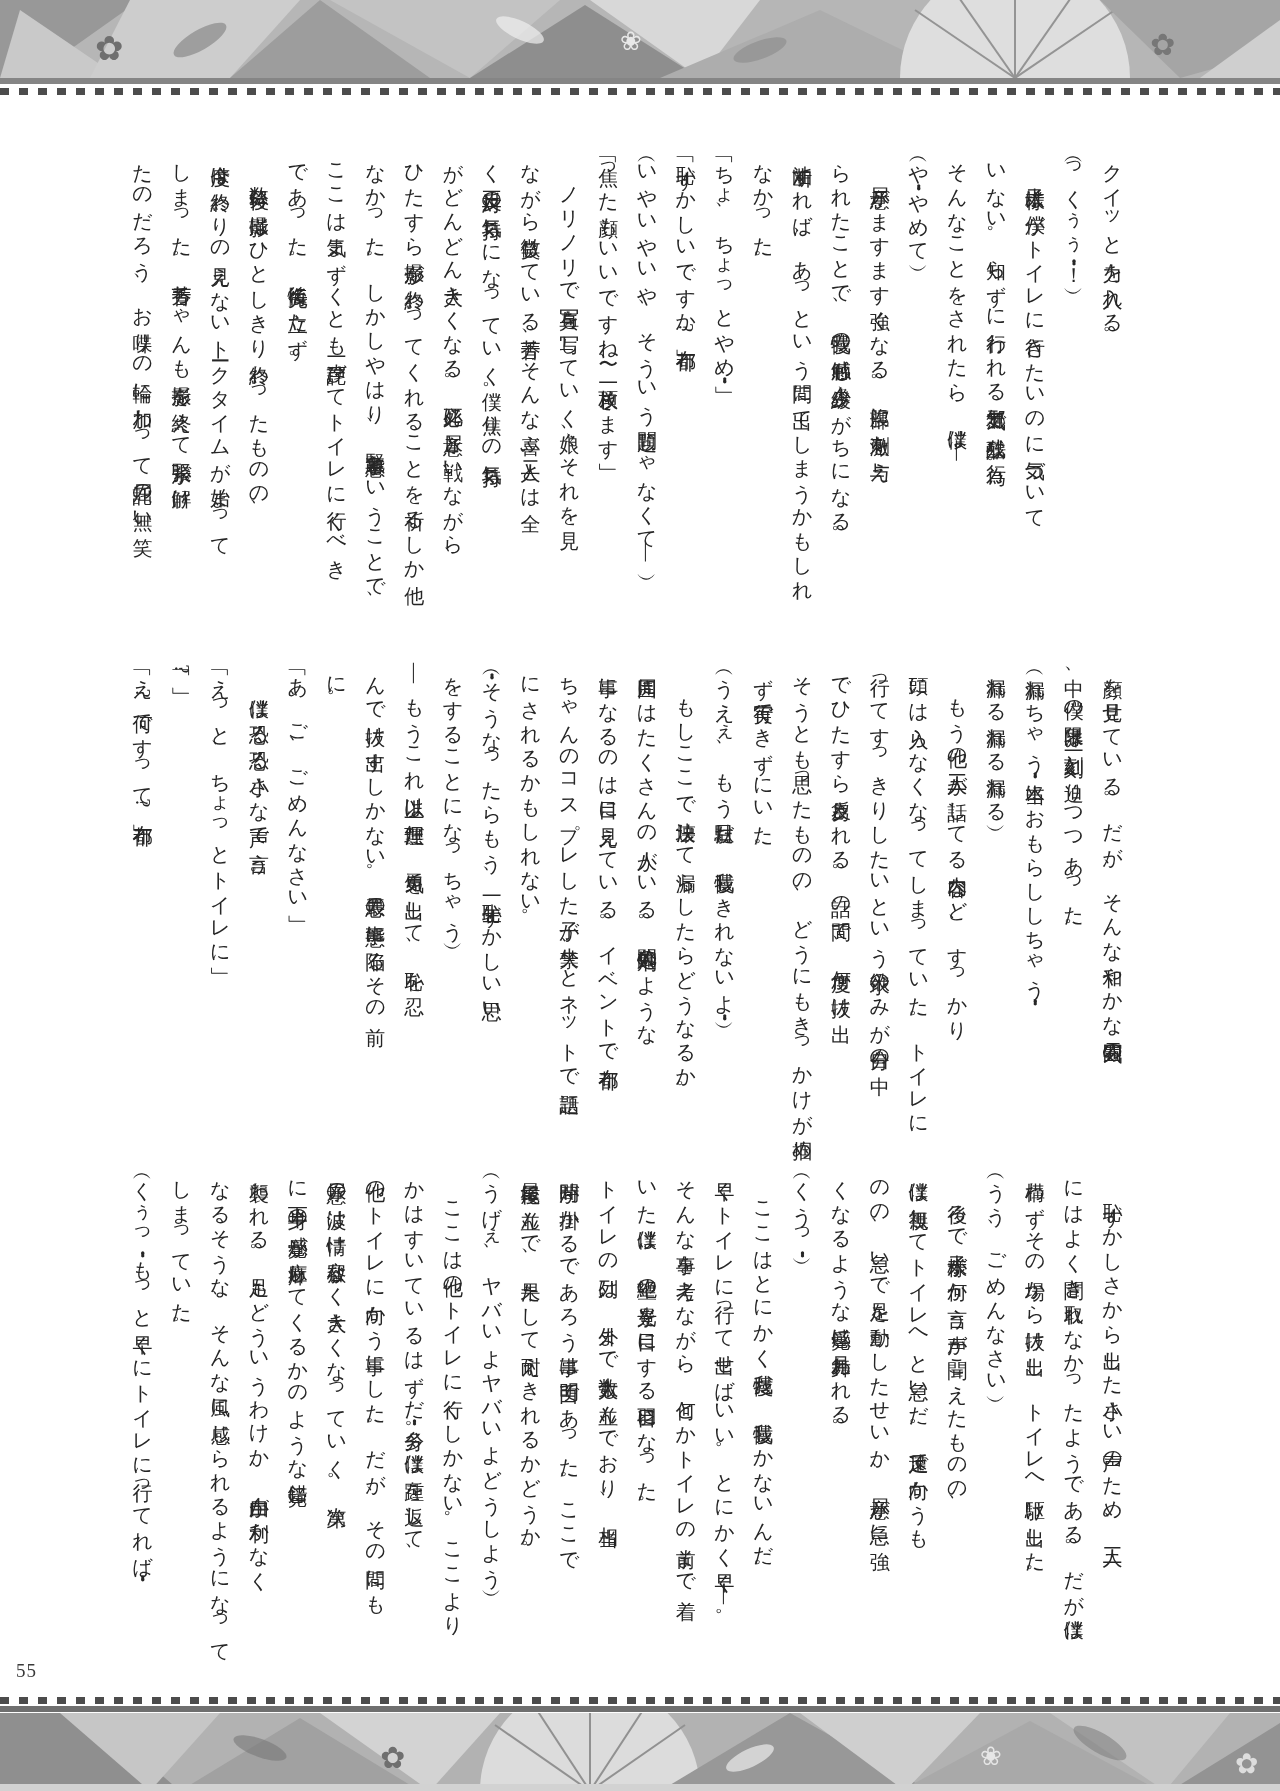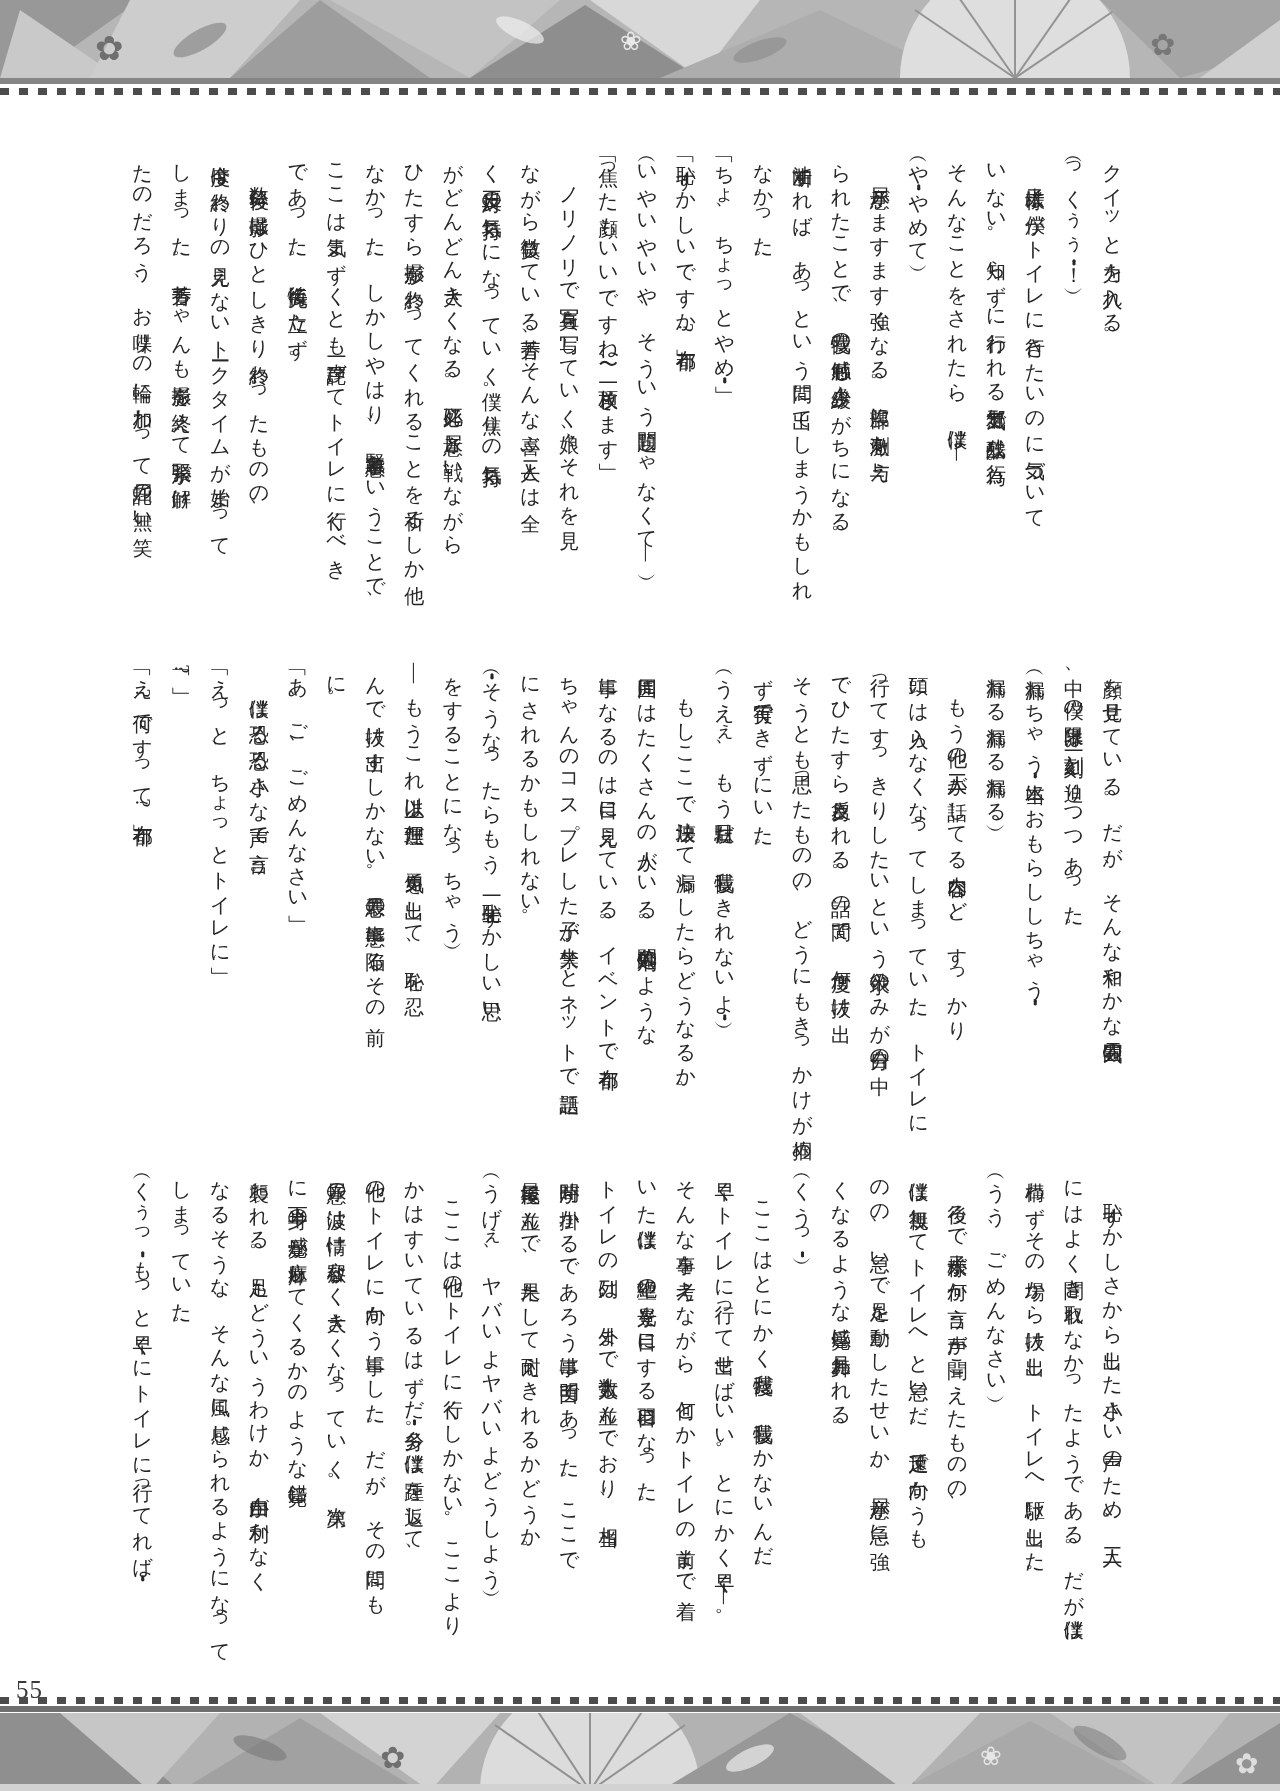--- a/index.html
+++ b/index.html
@@ -24,21 +24,21 @@
     font-size:20px;line-height:38.8px;letter-spacing:1.5px;
     color:#262626;overflow:visible;
   }
   .band p{margin:0;padding:0;white-space:nowrap;}
   #band1{top:150px;height:497px;}
   #band2{top:663px;height:480px;}
   #band3{top:1167px;height:490px;}
 
   .page-num{
     position:absolute;left:16px;top:1660px;
-    font-size:25px;color:#3a3a3a;letter-spacing:1px;margin-top:16px;
+    font-size:19px;color:#3a3a3a;letter-spacing:1px;
   }
 </style>
 </head>
 <body>
 
 <div class="page">
 
   <svg class="collage header-art" viewBox="0 0 1280 78" preserveAspectRatio="none">
     <rect width="1280" height="78" fill="#b6b6b6"></rect>
     <polygon points="0,0 140,0 30,78 0,78" fill="#989898"></polygon>

